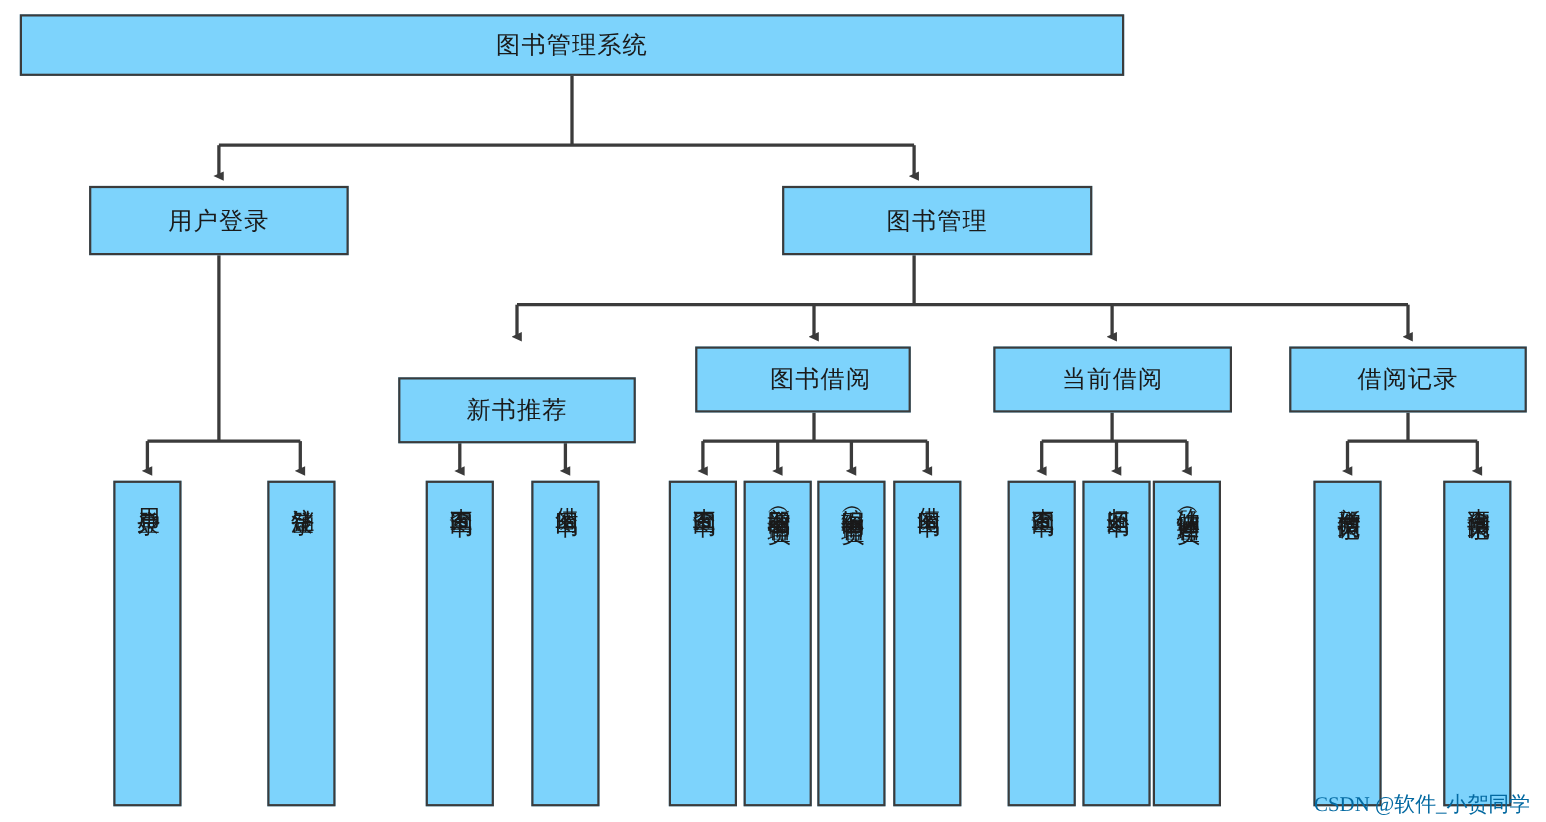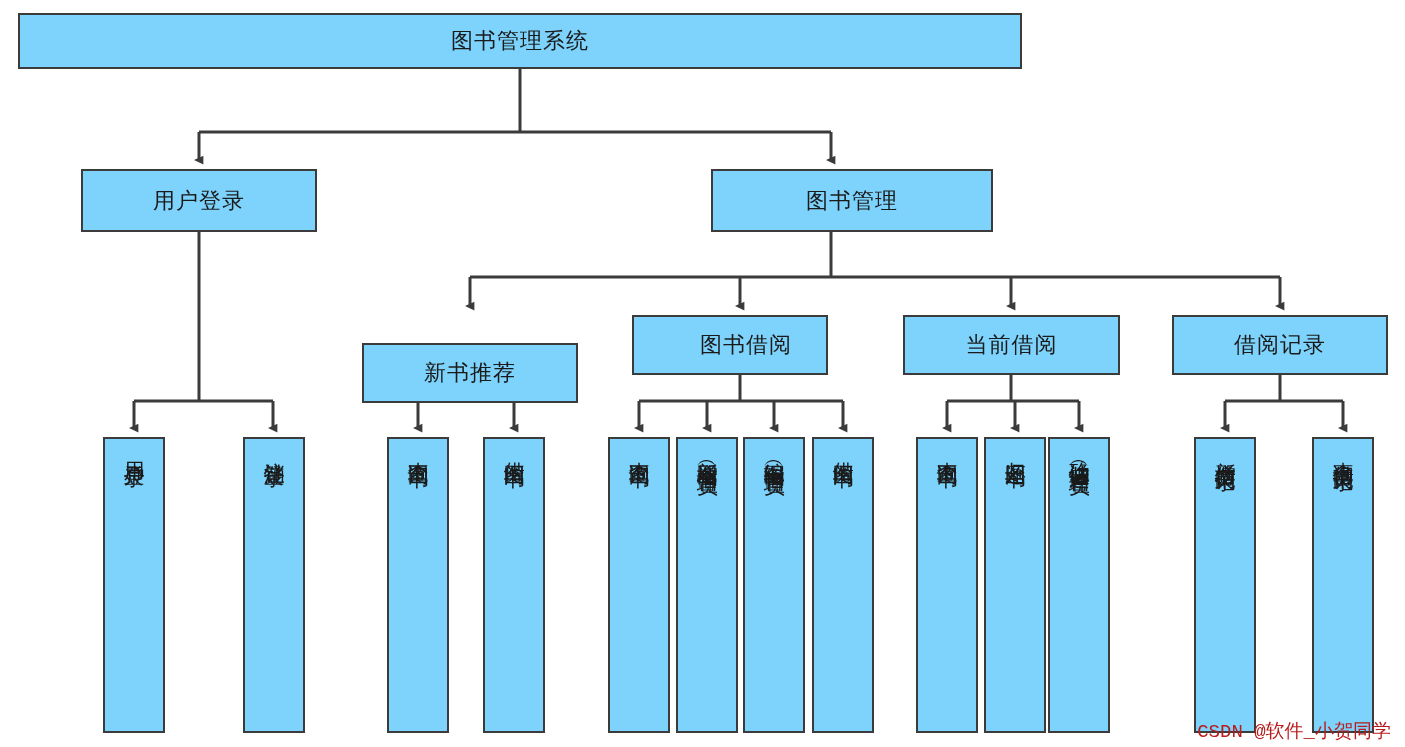--- a/index.html
+++ b/index.html
@@ -54,24 +54,24 @@
     text-orientation: upright;
     white-space: nowrap;
     line-height: 1.08;
     letter-spacing: 2px;
   }
   #watermark {
     position: absolute;
     right: 14px;
     bottom: 3px;
     font-size: 19px;
-    color: #b91c1c;
+    color: #0369a1;
     white-space: nowrap;
     z-index: 5;
-    font-family: Liberation Mono, monospace;
+    font-family: Liberation Serif, serif;
   }
 </style>
 </head>
 <body>
 
 <div id="canvas">
 
   <svg id="wires" viewBox="0 0 1405 747">
     <defs>
       <marker id="arrow" markerWidth="10" markerHeight="10" refX="4.6" refY="5" orient="auto" markerUnits="userSpaceOnUse">

